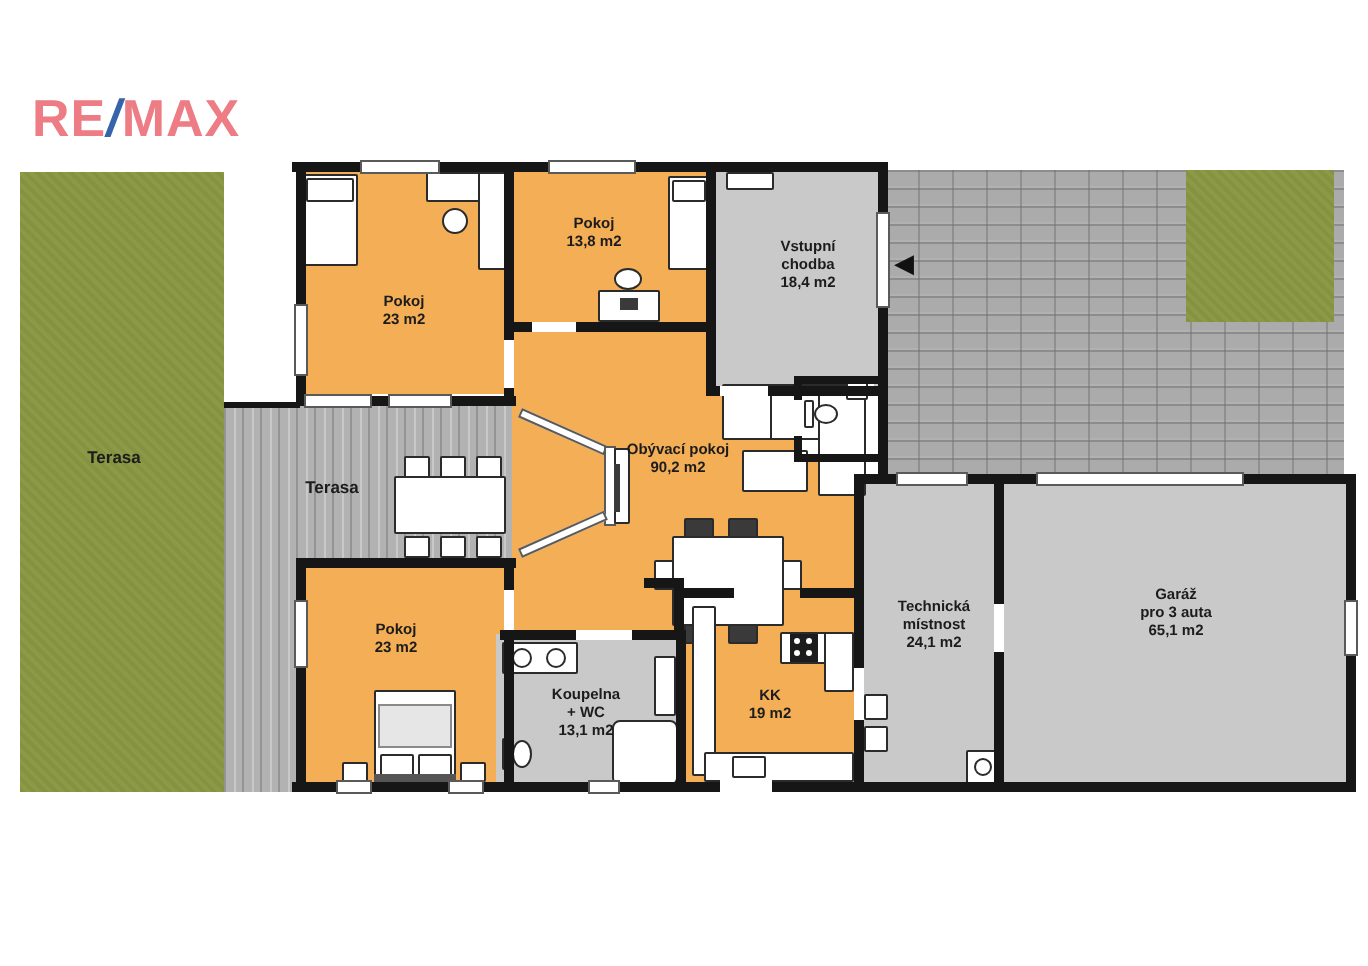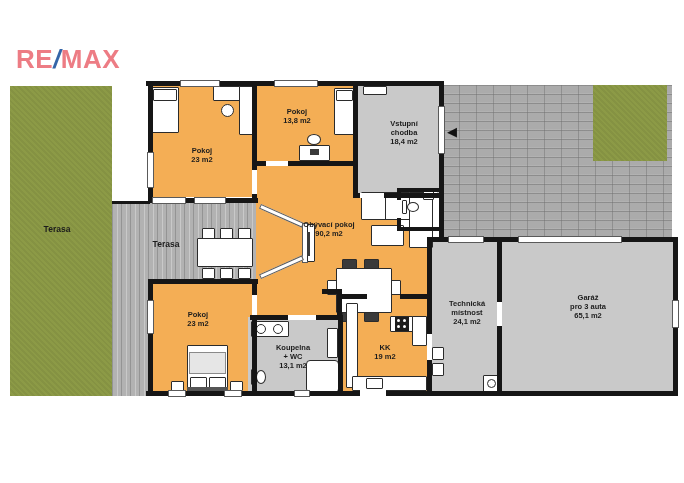--- a/index.html
+++ b/index.html
@@ -195,21 +195,21 @@
   </div>
   <div class="lbl" style="left:297px;top:116px;">
     <div>Pokoj</div>
     <div>13,8 m2</div>
   </div>
   <div class="lbl" style="left:404px;top:132px;">
     <div>Vstupní</div>
     <div>chodba</div>
     <div>18,4 m2</div>
   </div>
-  <div class="lbl" style="left:329px;top:229px;">
+  <div class="lbl" style="left:339px;top:229px;">
     <div>Obývací pokoj</div>
     <div>90,2 m2</div>
   </div>
   <div class="lbl" style="left:198px;top:319px;">
     <div>Pokoj</div>
     <div>23 m2</div>
   </div>
   <div class="lbl" style="left:293px;top:356px;">
     <div>Koupelna</div>
     <div>+ WC</div>

